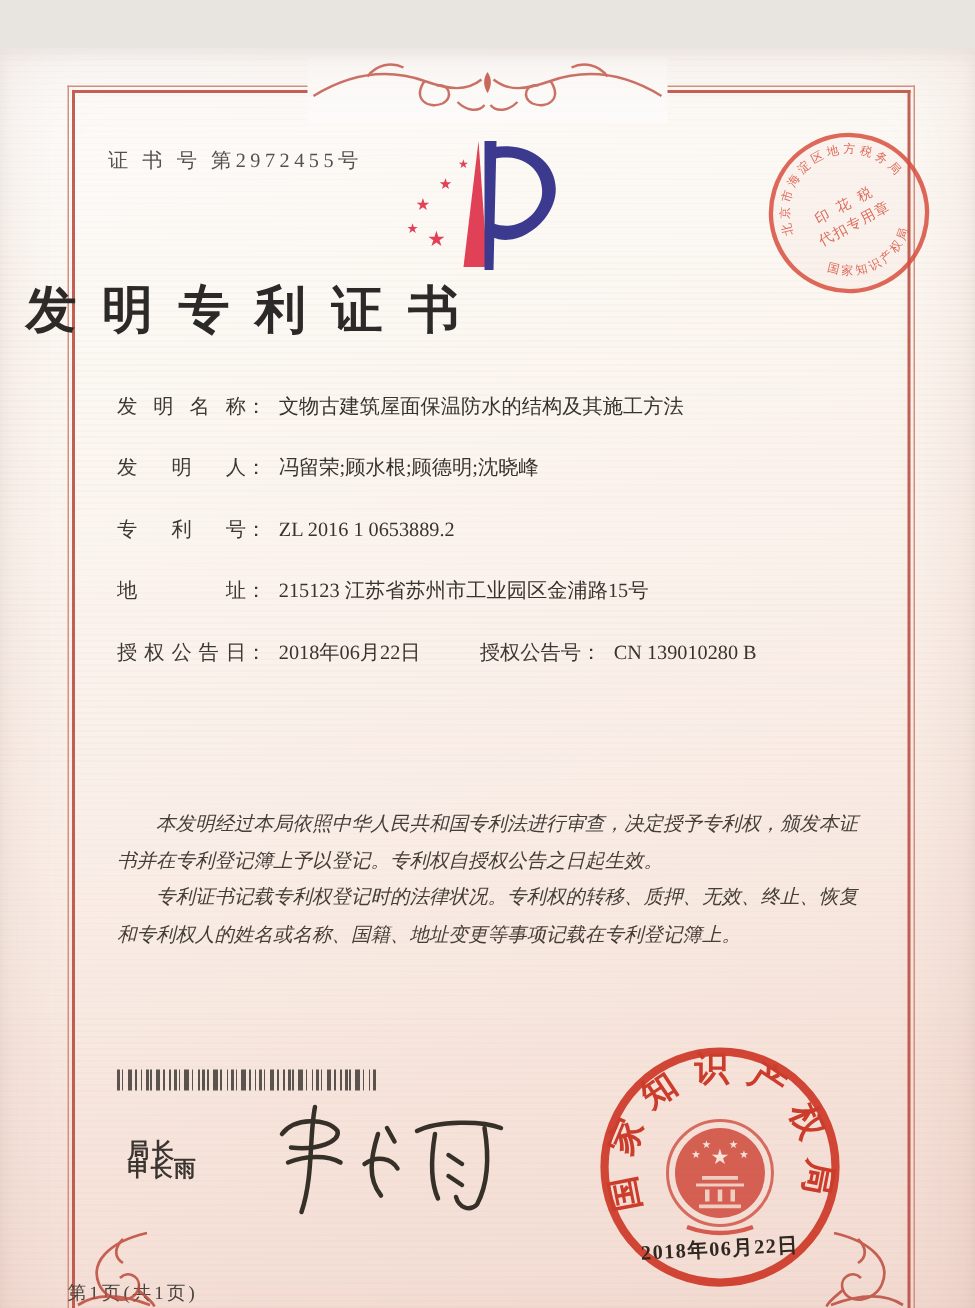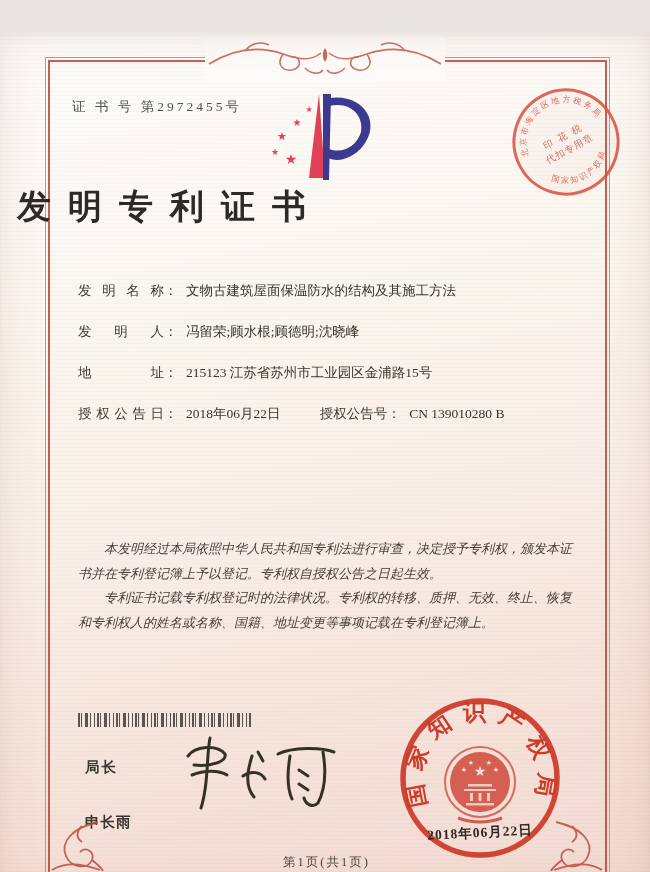--- a/index.html
+++ b/index.html
@@ -18,38 +18,38 @@
     border:1px solid #d39183;border-bottom:none;}
   .frame-inner{position:absolute;inset:2px;border:2px solid #b8473a;border-bottom:none;opacity:.85;}
   .bottom-line{position:absolute;left:28px;top:842px;width:597px;height:6px;
     background:linear-gradient(180deg,#c9685a 0,#c9685a 1px,transparent 1px,transparent 2px,#ac3526 2px,#ac3526 5px,transparent 5px);}
   .top-ornament{position:absolute;left:205px;top:6px;width:240px;height:44px;background:#fdfcfa;
     display:flex;align-items:center;justify-content:center;}
   .cert-no{position:absolute;left:72px;top:66px;font-size:13.5px;letter-spacing:3px;color:#55504a;}
   .logo{position:absolute;left:263px;top:56px;width:125px;height:96px;}
   .title{position:absolute;left:0;top:152px;width:650px;margin:0;text-align:left;
     font-size:34px;font-weight:700;letter-spacing:17px;padding-left:17px;box-sizing:border-box;color:#2c2a28;}
-  .fields{position:absolute;left:78px;top:250px;width:510px;font-size:13.5px;}
+  .fields{position:absolute;left:78px;top:230px;width:510px;font-size:13.5px;}
   .row{margin-bottom:23px;line-height:18px;white-space:nowrap;}
   .jlabel{display:inline-block;width:86px;text-align:justify;text-align-last:justify;color:#3c3833;}
   .fvalue{margin-left:5px;color:#38332d;}
   .pair2{margin-left:36px;}
   .pair2 .jlabel{width:auto;text-align-last:auto;}
   .paras{position:absolute;left:78px;top:505px;width:505px;font-size:13px;line-height:24.5px;color:#453e37;}
   .paras p{margin:0;text-indent:2em;font-style:italic;}
   .barcode{position:absolute;left:78px;top:681px;width:173px;height:14px;opacity:.82;
     background:repeating-linear-gradient(90deg,#39342f 0 2px,transparent 2px 3px,#39342f 3px 4px,transparent 4px 7px,#39342f 7px 10px,transparent 10px 12px,#39342f 12px 13px,transparent 13px 16px,#39342f 16px 17px,transparent 17px 19px);}
   .director-title{position:absolute;left:85px;top:726px;font-size:14.5px;font-weight:600;color:#3a3530;letter-spacing:2px;}
-  .director-name{position:absolute;left:85px;top:781px;font-size:14.5px;font-weight:600;color:#3a3530;letter-spacing:1px;}
+  .director-name{position:absolute;left:85px;top:738px;font-size:14.5px;font-weight:600;color:#3a3530;letter-spacing:1px;}
   .signature{position:absolute;left:172px;top:694px;width:185px;height:95px;}
   .seal{position:absolute;left:394px;top:660px;width:172px;height:172px;opacity:.93;}
   .seal-date{position:absolute;left:398px;top:792px;width:164px;text-align:center;
     font-size:13.5px;font-weight:700;letter-spacing:1px;color:#2f2820;transform:rotate(-3deg);}
   .stamp{position:absolute;left:506px;top:50px;width:120px;height:120px;transform:rotate(-28deg);opacity:.85;}
-  .footer{position:absolute;left:45px;top:822px;width:563px;text-align:center;font-size:12.5px;letter-spacing:2px;color:#4a443e;}
+  .footer{position:absolute;left:45px;top:822px;width:563px;font-size:12.5px;letter-spacing:2px;color:#4a443e;}
   .corner{position:absolute;top:786px;width:58px;height:54px;}
   .corner.left{left:46px;}
   .corner.right{left:550px;transform:scaleX(-1);}
 </style>
 </head>
 <body>
 
 <div class="stage">
 
   <div class="frame">
@@ -113,20 +113,24 @@
   <h1 class="title">发明专利证书</h1>
 
   <div class="fields">
     <div class="row">
       <span class="jlabel">发明名称</span><span>：</span>
       <span class="fvalue">文物古建筑屋面保温防水的结构及其施工方法</span>
     </div>
     <div class="row">
       <span class="jlabel">发明人</span><span>：</span>
       <span class="fvalue">冯留荣;顾水根;顾德明;沈晓峰</span>
+    </div>
+    <div class="row">
+      <span class="jlabel">专利号</span><span>：</span>
+      <span class="fvalue">ZL 2016 1 0653889.2</span>
     </div>
     <div class="row">
       <span class="jlabel">地址</span><span>：</span>
       <span class="fvalue">215123 江苏省苏州市工业园区金浦路15号</span>
     </div>
     <div class="row">
       <span class="jlabel">授权公告日</span><span>：</span>
       <span class="fvalue">2018年06月22日</span>
       <span class="pair2">
         <span class="jlabel">授权公告号</span><span>：</span>

